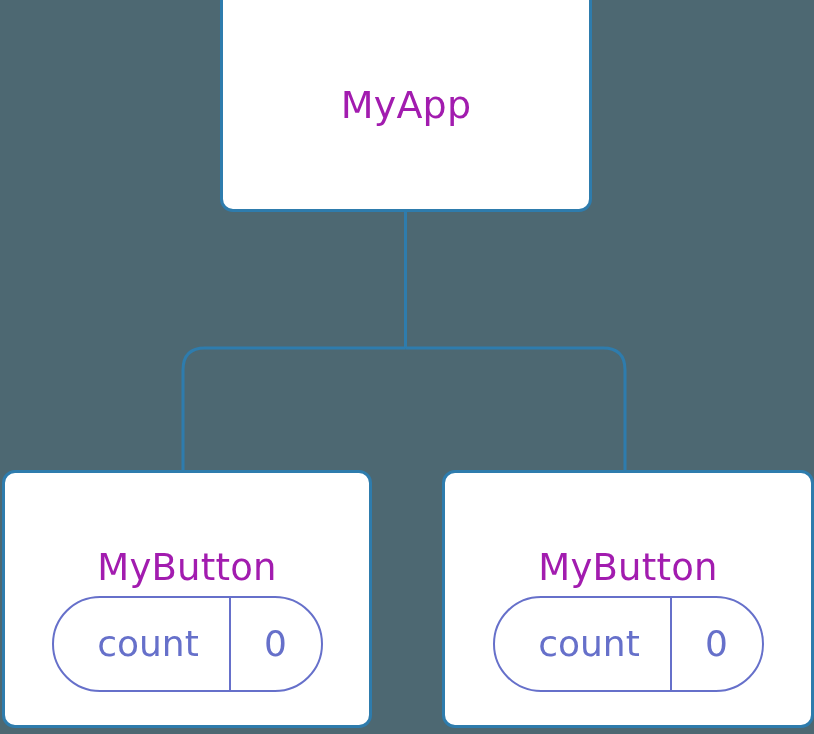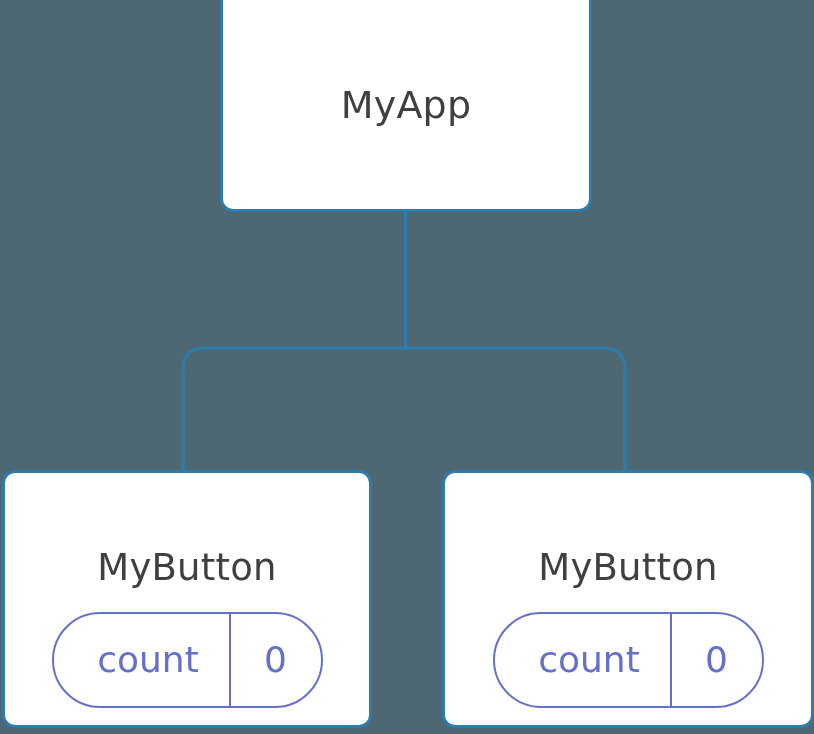--- a/index.html
+++ b/index.html
@@ -60,41 +60,41 @@
   }
 
   .node-child-right {
     left: 442px;
     top: 470px;
     width: 372px;
     height: 258px;
   }
 
   .node-title {
-    color: #404040;
+    color: #a21caf;
     font-size: 37px;
     line-height: 1;
     letter-spacing: 0.2px;
     white-space: nowrap;
   }
 
   .node-root .node-title {
     font-size: 38px;
     position: relative;
     top: 15px;
   }
 
   .node-child-left .node-title,
   .node-child-right .node-title {
     margin-top: 76px;
   }
 
   
   .state-pill {
-    margin-top: 26px;
+    margin-top: 10px;
     height: 96px;
     display: flex;
     align-items: stretch;
     border: 2px solid #6670ca;
     border-radius: 48px;
     box-sizing: border-box;
     background: transparent;
     overflow: hidden;
   }
 

